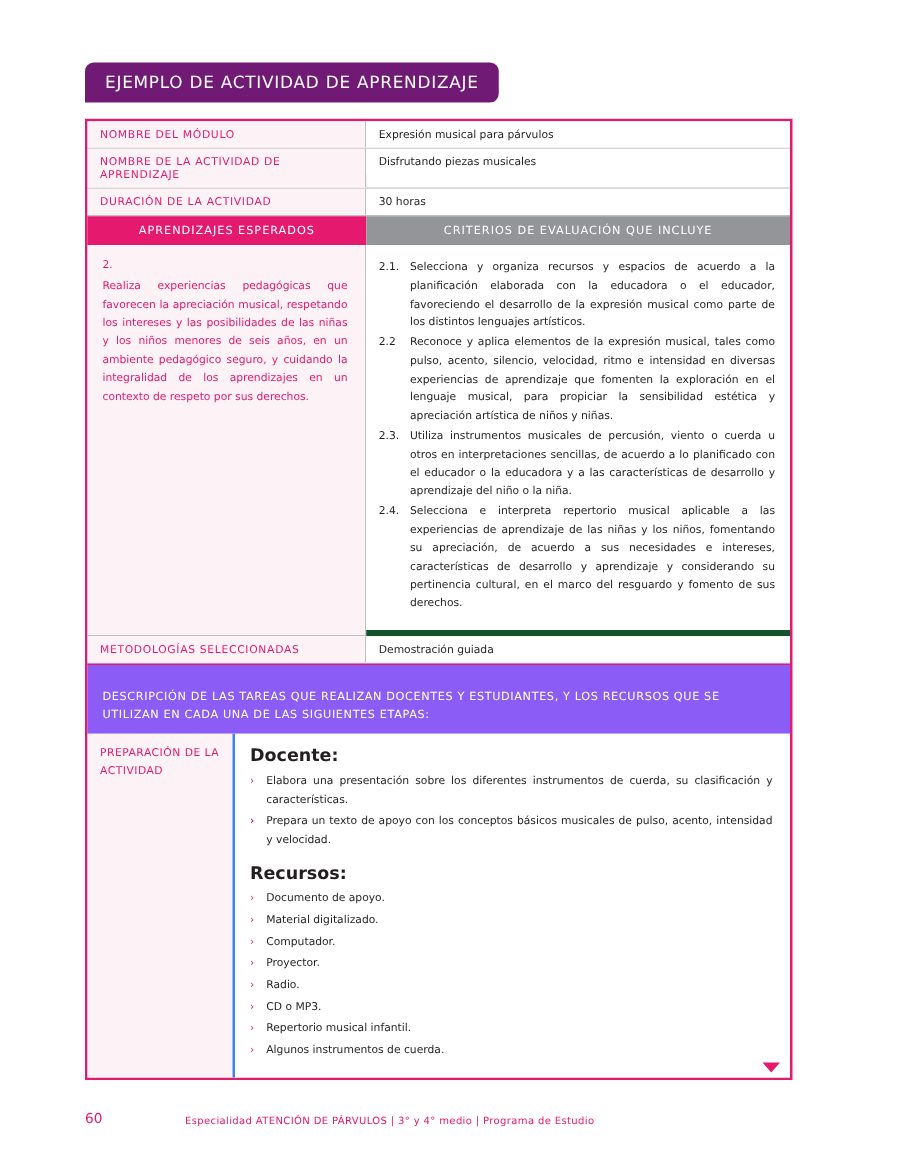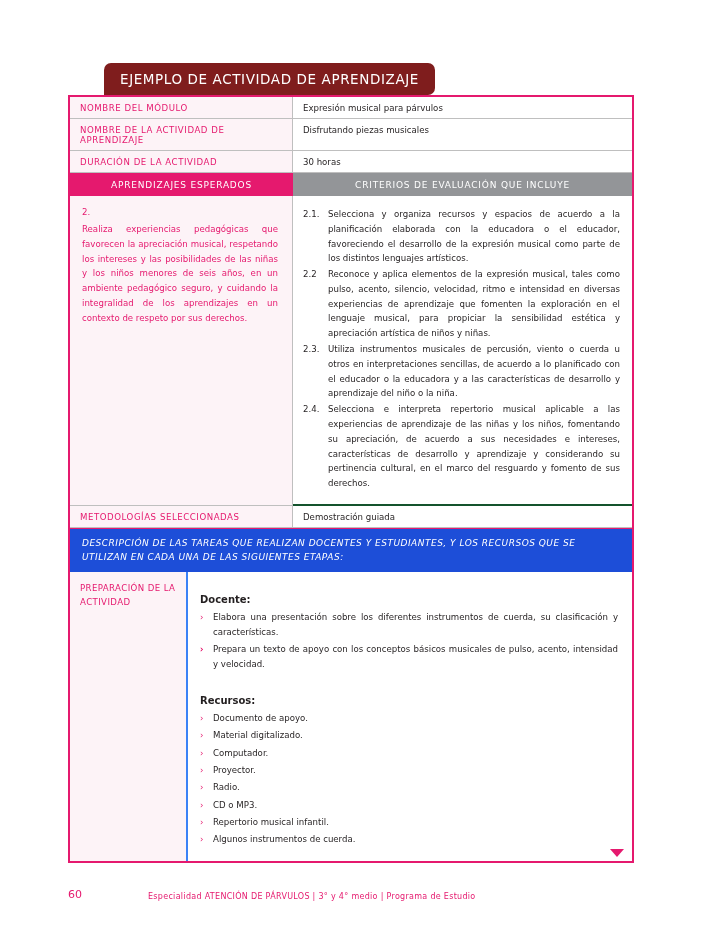--- a/index.html
+++ b/index.html
@@ -17,30 +17,29 @@
     position: relative;
     width: 720px;
     height: 932px;
     box-sizing: border-box;
   }
 
   
   .title-tab {
     position: absolute;
     left: 68px;
-    top: 63px;
+    top: 50px;
     height: 32px;
     min-width: 0;
     padding: 0 16px 0 16px;
-    background: #7f1d1d;
+    background: #701a75;
     border-radius: 7px 7px 7px 0;
     display: flex;
     align-items: center;
     box-sizing: border-box;
-    margin-left: 36px;
   }
   .title-tab span {
     color: #ffffff;
     font-size: 13.5px;
     letter-spacing: 0.6px;
     white-space: nowrap;
   }
 
   
   .table {
@@ -130,49 +129,48 @@
     color: #e5196e;
     font-size: 8.6px;
     line-height: 1.72;
     text-align: justify;
   }
   .ce-cell {
     flex: 1 1 auto;
     box-sizing: border-box;
     background: #ffffff;
     padding: 11px 12px 12px 10px;
-    border-bottom: 2px solid #14532d;
+    border-bottom: 5px solid #14532d;
   }
   .ce-item {
     display: flex;
     font-size: 8.6px;
     color: #231f20;
     line-height: 1.72;
     margin-bottom: 1px;
   }
   .ce-num {
     flex: 0 0 25px;
     white-space: nowrap;
   }
   .ce-body {
     flex: 1 1 auto;
     text-align: justify;
   }
 
   
   .banner {
-    background: #1d4ed8;
+    background: #8b5cf6;
     color: #ffffff;
     font-size: 9px;
     letter-spacing: 0.5px;
     line-height: 1.62;
-    padding: 7px 12px 7px 12px;
+    padding: 19px 12px 7px 12px;
     box-sizing: border-box;
     border-top: 1px solid #e5196e;
-    font-style: italic;
   }
 
   
   .stage-row { display: flex; align-items: stretch; }
   .stage-label {
     width: 118px;
     flex: 0 0 118px;
     box-sizing: border-box;
     background: #fdf3f7;
     color: #e5196e;
@@ -183,25 +181,24 @@
     border-right: 2px solid #3b82f6;
   }
   .stage-body {
     flex: 1 1 auto;
     box-sizing: border-box;
     background: #ffffff;
     padding: 10px 14px 12px 12px;
     position: relative;
   }
   .subhead {
-    font-size: 10px;
+    font-size: 14px;
     color: #231f20;
     font-weight: bold;
     margin-bottom: 5px;
-    margin-top: 12px;
   }
   ul.bl {
     list-style: none;
     margin: 0 0 0 0;
     padding: 0;
   }
   ul.bl li {
     position: relative;
     padding-left: 13px;
     font-size: 8.6px;

